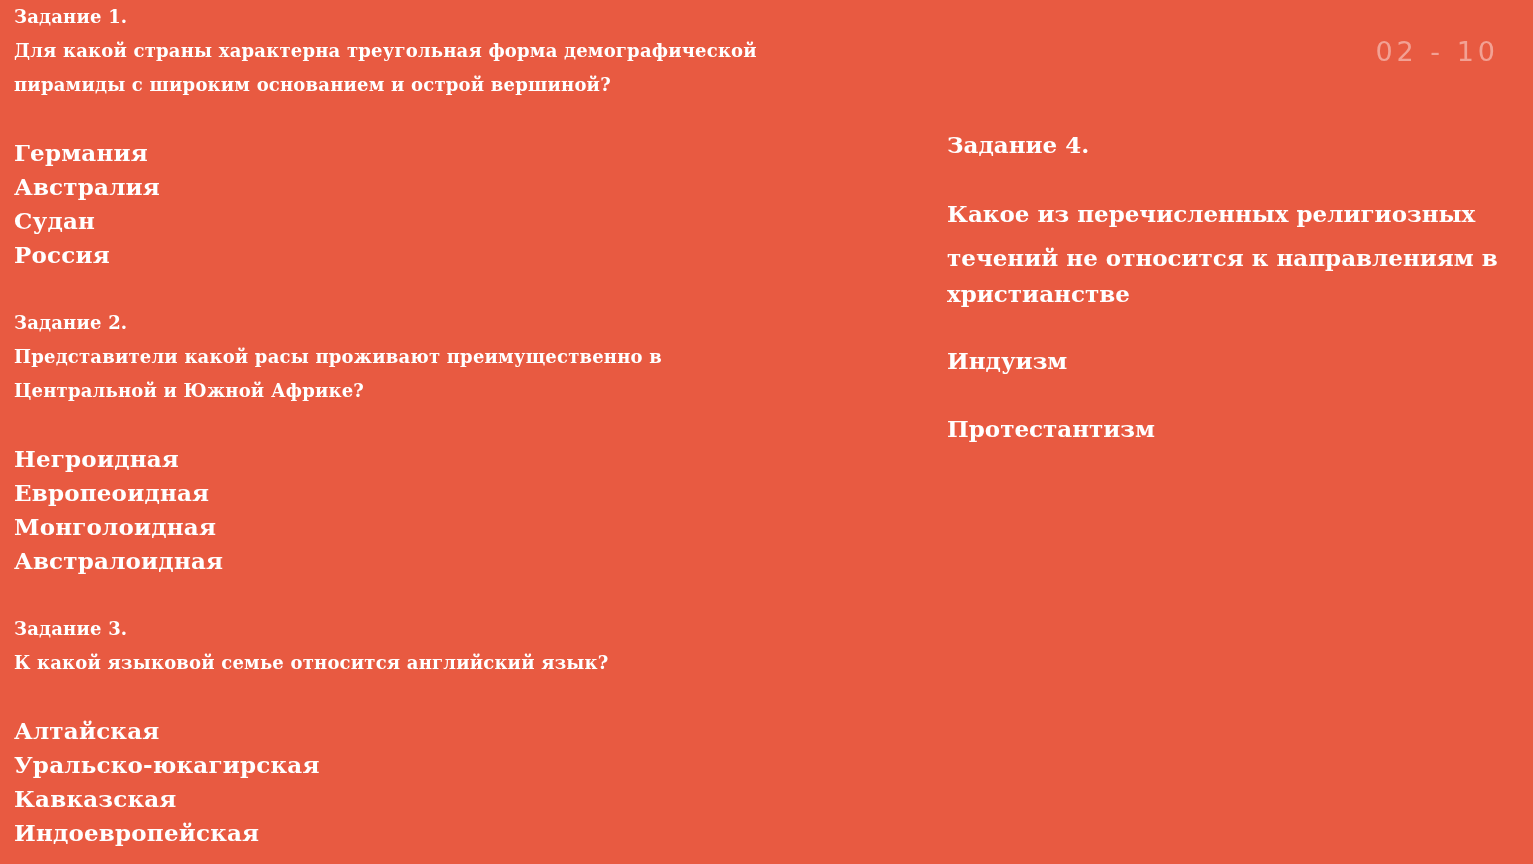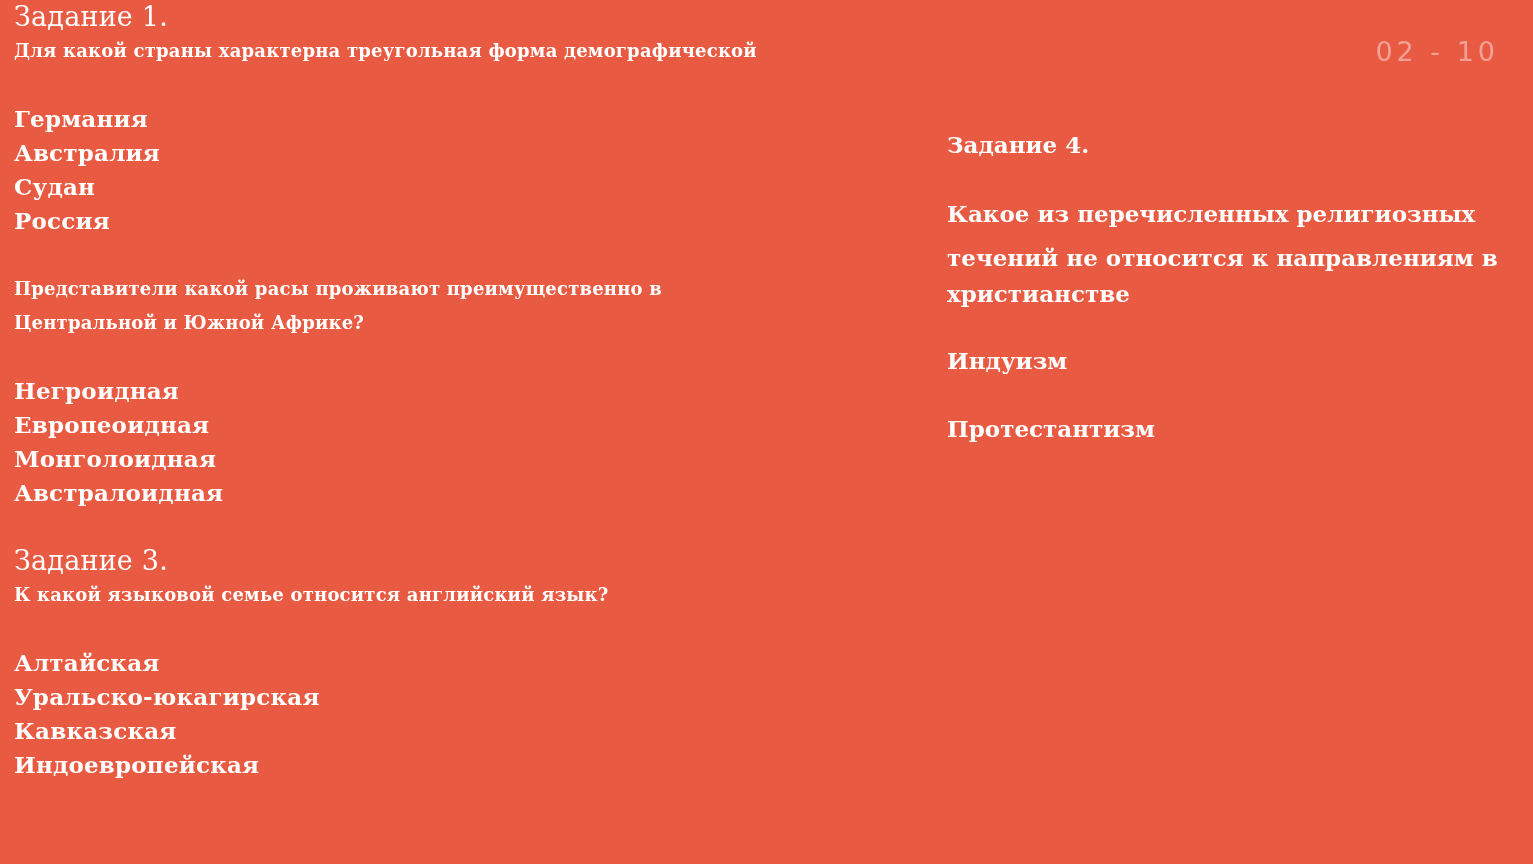--- a/index.html
+++ b/index.html
@@ -42,22 +42,22 @@
   .col-right {
     position: absolute;
     left: 947px;
     top: 128px;
     width: 590px;
   }
   .q-block {
     margin-bottom: 0;
   }
   .q-title {
-    font-weight: normal;
-    font-size: 27px;
+    font-weight: bold;
+    font-size: 18px;
     line-height: 34px;
     letter-spacing: 0.2px;
   }
   .q-text {
     font-weight: bold;
     font-size: 18px;
     line-height: 34px;
     letter-spacing: 0.2px;
   }
   .options {
@@ -100,31 +100,33 @@
 
 <div class="slide">
 
   <div class="page-number">02 - 10</div>
 
   <div class="col-left">
 
     <div class="q-block">
       <div class="q-title">Задание 1.</div>
       <div class="q-text">Для какой страны характерна треугольная форма демографической</div>
+      <div class="q-text">пирамиды с широким основанием и острой вершиной?</div>
       <div class="options">
         <div class="option">Германия</div>
         <div class="option">Австралия</div>
         <div class="option">Судан</div>
         <div class="option">Россия</div>
       </div>
     </div>
 
     <div class="block-gap"></div>
 
     <div class="q-block">
+      <div class="q-title">Задание 2.</div>
       <div class="q-text">Представители какой расы проживают преимущественно в</div>
       <div class="q-text">Центральной и Южной Африке?</div>
       <div class="options">
         <div class="option">Негроидная</div>
         <div class="option">Европеоидная</div>
         <div class="option">Монголоидная</div>
         <div class="option">Австралоидная</div>
       </div>
     </div>
 

